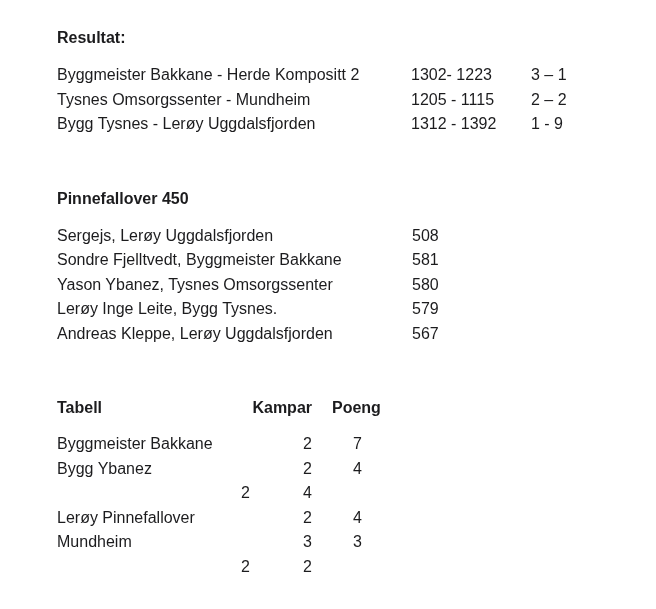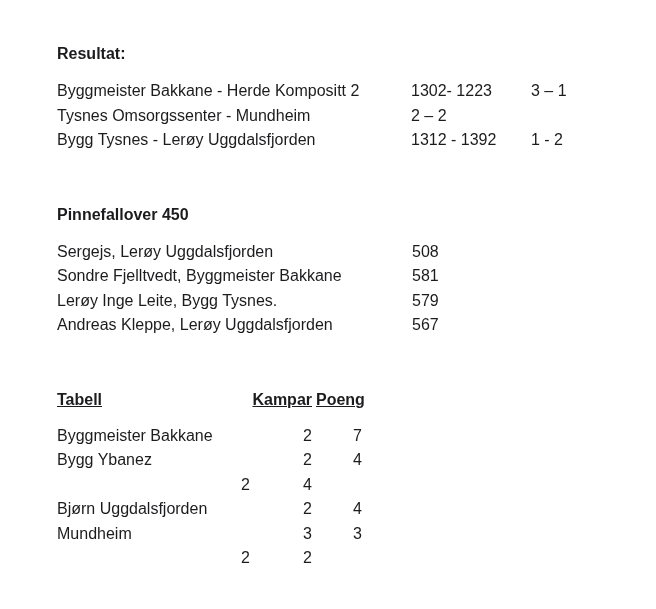--- a/index.html
+++ b/index.html
@@ -15,78 +15,83 @@
     padding: 26px 0 0 57px;
     font-size: 16px;
     line-height: 24.4px;
   }
   .section-title {
     font-weight: bold;
     font-size: 16px;
     margin-bottom: 13px;
   }
   .section { margin-top: 50px; }
-  .section:first-child { margin-top: 16px; }
+  .section:first-child { margin-top: 0; }
 
   
   .match-row {
     display: grid;
     grid-template-columns: 354px 120px auto;
   }
 
   
   .player-row {
     display: grid;
     grid-template-columns: 355px auto;
   }
 
   
   .standings-header,
   .standings-row {
     display: grid;
     grid-template-columns: 193px 62px 50px;
   }
-  .standings-header { font-weight: bold; margin-bottom: 12px; text-decoration: underline; }
+  .standings-header { font-weight: bold; margin-bottom: 12px; }
   .col-center { text-align: right; }
-  .col-poeng { margin-left: 4px; }
+  .col-poeng { margin-left: 20px; }
 </style>
 </head>
 <body>
 
 <div class="doc">
 
   <div class="section">
     <div class="section-title">Resultat:</div>
 
     <div class="match-row">
       <span>Byggmeister Bakkane - Herde Kompositt 2</span>
       <span>1302- 1223</span>
       <span>3 – 1</span>
     </div>
     <div class="match-row">
       <span>Tysnes Omsorgssenter - Mundheim</span>
+      <span>1205 - 1115</span>
       <span>2 – 2</span>
     </div>
     <div class="match-row">
       <span>Bygg Tysnes - Lerøy Uggdalsfjorden</span>
       <span>1312 - 1392</span>
-      <span>1 - 2</span>
+      <span>1 - 9</span>
     </div>
   </div>
 
   <div class="section">
     <div class="section-title">Pinnefallover 450</div>
 
     <div class="player-row">
       <span>Sergejs, Lerøy Uggdalsfjorden</span>
       <span>508</span>
     </div>
     <div class="player-row">
       <span>Sondre Fjelltvedt, Byggmeister Bakkane</span>
       <span>581</span>
+    </div>
+    <div class="player-row">
+      <span>Yason Ybanez, Tysnes Omsorgssenter</span>
+      <span>580</span>
     </div>
     <div class="player-row">
       <span>Lerøy Inge Leite, Bygg Tysnes.</span>
       <span>579</span>
     </div>
     <div class="player-row">
       <span>Andreas Kleppe, Lerøy Uggdalsfjorden</span>
       <span>567</span>
     </div>
   </div>
@@ -106,21 +111,21 @@
     <div class="standings-row">
       <span>Bygg Ybanez</span>
       <span class="col-center">2</span>
       <span class="col-center col-poeng">4</span>
     </div>
     <div class="standings-row">
       <span class="col-center">2</span>
       <span class="col-center col-poeng">4</span>
     </div>
     <div class="standings-row">
-      <span>Bjørn Uggdalsfjorden</span>
+      <span>Lerøy Pinnefallover</span>
       <span class="col-center">2</span>
       <span class="col-center col-poeng">4</span>
     </div>
     <div class="standings-row">
       <span>Mundheim</span>
       <span class="col-center">3</span>
       <span class="col-center col-poeng">3</span>
     </div>
     <div class="standings-row">
       <span class="col-center">2</span>

